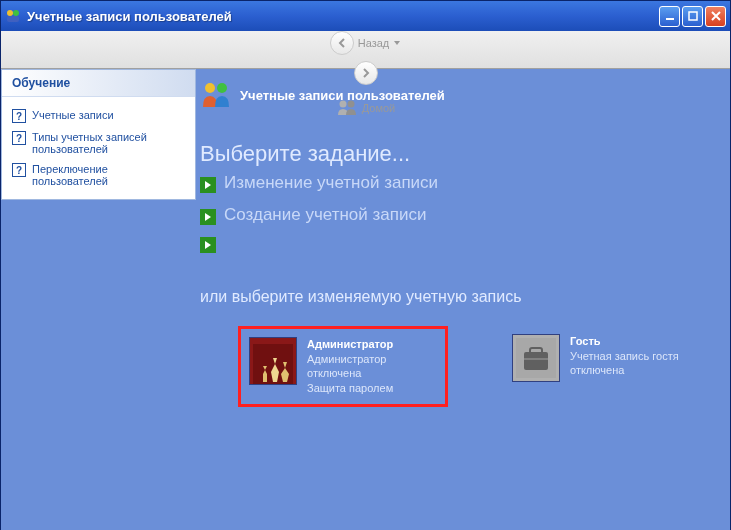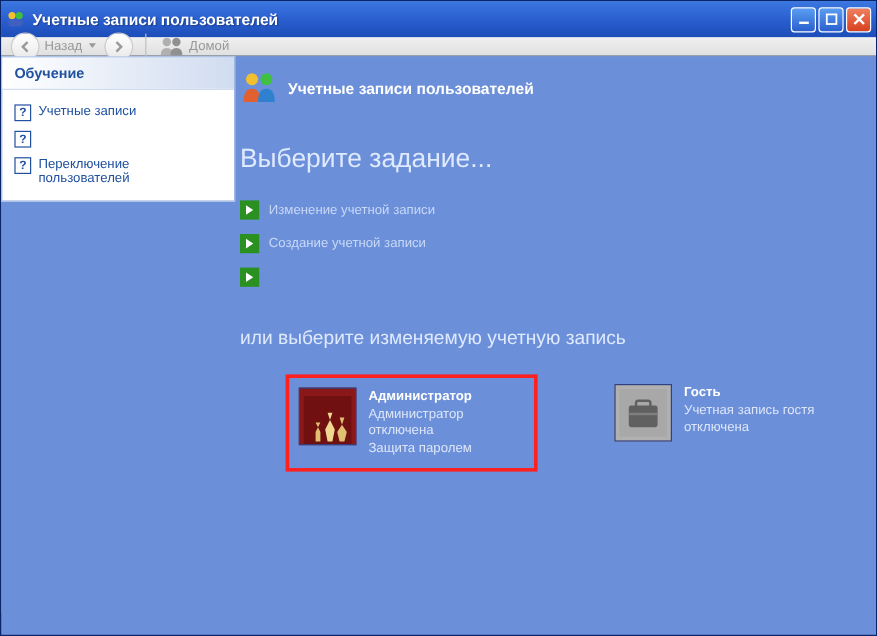--- a/index.html
+++ b/index.html
@@ -7,41 +7,41 @@
   .window { width: 731px; height: 530px; border: 1px solid #0a246a; background: #6b8fd8; position: relative; }
   
   .titlebar { height: 30px; background: linear-gradient(to bottom, #3b77e0 0%, #2b5fd0 50%, #1c4db8 100%); display: flex; align-items: center; padding: 0 4px; color: #fff; }
   .titlebar-icon { width: 16px; height: 16px; margin-right: 6px; display: flex; align-items: center; justify-content: center; }
   .titlebar-text { font-weight: bold; font-size: 13px; flex: 1; text-shadow: 1px 1px 1px rgba(0,0,0,0.3); }
   .win-buttons { display: flex; gap: 2px; }
   .win-btn { width: 21px; height: 21px; border: 1px solid #fff; border-radius: 3px; display: flex; align-items: center; justify-content: center; font-weight: bold; color: #fff; background: linear-gradient(to bottom, #5a9ef0, #2b5fd0); cursor: default; font-size: 12px; }
   .win-btn.close { background: linear-gradient(to bottom, #f08060, #d84020); }
   .win-btn svg { width: 12px; height: 12px; }
   
-  .toolbar { height: 16px; background: linear-gradient(to bottom, #f0f0f0, #e0e0e0); display: flex; align-items: center; padding: 0 8px; gap: 6px; border-bottom: 1px solid #a0a0a0; }
+  .toolbar { height: 38px; background: linear-gradient(to bottom, #f0f0f0, #e0e0e0); display: flex; align-items: center; padding: 0 8px; gap: 6px; border-bottom: 1px solid #a0a0a0; flex-direction: column; }
   .tb-btn { display: flex; align-items: center; gap: 4px; color: #999; font-size: 11px; cursor: default; }
   .tb-btn-circle { width: 24px; height: 24px; border-radius: 50%; border: 1px solid #ccc; background: linear-gradient(to bottom, #fff, #e8e8e8); display: flex; align-items: center; justify-content: center; }
   .tb-home-icon { width: 22px; height: 22px; }
   
   .content { display: flex; height: calc(100% - 64px); background: #6b8fd8; }
   
   .sidebar { width: 200px; }
   .panel { background: #fff; border: 1px solid #a0b8e0; }
   .panel-head { background: linear-gradient(to right, #fff, #d0dcf0); padding: 6px 10px; font-weight: bold; color: #2050a0; font-size: 12px; border-bottom: 1px solid #d0dcf0; }
   .panel-body { padding: 8px 10px; }
   .help-link { display: flex; align-items: flex-start; gap: 6px; color: #2050a0; padding: 4px 0; font-size: 11px; cursor: pointer; }
   .q-icon { flex-shrink: 0; width: 14px; height: 14px; border: 1px solid #2050a0; display: flex; align-items: center; justify-content: center; color: #2050a0; font-weight: bold; font-size: 10px; background: #fff; }
   
   .main { flex: 1; padding: 0 12px 12px 0; }
   .main-head { display: flex; align-items: center; gap: 8px; padding: 10px 0 10px 4px; }
   .main-icon { width: 32px; height: 32px; }
   .main-title { color: #fff; font-weight: bold; font-size: 13px; }
   .section { padding: 20px 4px 0 4px; }
-  .big { color: #e0eaff; font-size: 22px; font-weight: normal; margin-bottom: 16px; }
-  .task { display: flex; align-items: center; gap: 8px; color: #c8d8f8; font-size: 11px; padding: 6px 0; cursor: pointer; }
+  .big { color: #e0eaff; font-size: 22px; font-weight: normal; }
+  .task { display: flex; align-items: flex-end; gap: 8px; color: #c8d8f8; font-size: 17px; padding: 6px 0; cursor: pointer; }
   .arrow { width: 16px; height: 16px; background: #2a9020; display: flex; align-items: center; justify-content: center; color: #fff; font-weight: bold; }
   .arrow svg { width: 10px; height: 10px; fill: #fff; }
   .sub { color: #e0eaff; font-size: 16px; margin: 28px 0 18px 0; line-height: 1.3; }
   .accounts { display: flex; gap: 18px; }
   .acct { display: flex; gap: 10px; padding: 8px; cursor: pointer; width: 210px; margin-left: 38px; }
   .acct.selected { border: 3px solid #ff2020; }
   .acct-pic { width: 48px; height: 48px; border: 1px solid #304080; flex-shrink: 0; background: #8a1818; display:flex; align-items:flex-end; justify-content:center; }
   .acct-pic.guest { background: #b0b0b0; align-items:center; }
   .acct-info { color: #dce6fa; font-size: 11px; line-height: 1.35; }
   .acct-name { font-weight: bold; color: #fff; }
@@ -113,20 +113,21 @@
     <div class="sidebar">
       <div class="panel">
         <div class="panel-head">Обучение</div>
         <div class="panel-body">
           <div class="help-link">
             <span class="q-icon">?</span>
             <span>Учетные записи</span>
           </div>
           <div class="help-link">
             <span class="q-icon">?</span>
+            <span>Типы учетных записей пользователей</span>
           </div>
           <div class="help-link">
             <span class="q-icon">?</span>
             <span>Переключение пользователей</span>
           </div>
         </div>
       </div>
     </div>
 
     <div class="main">

